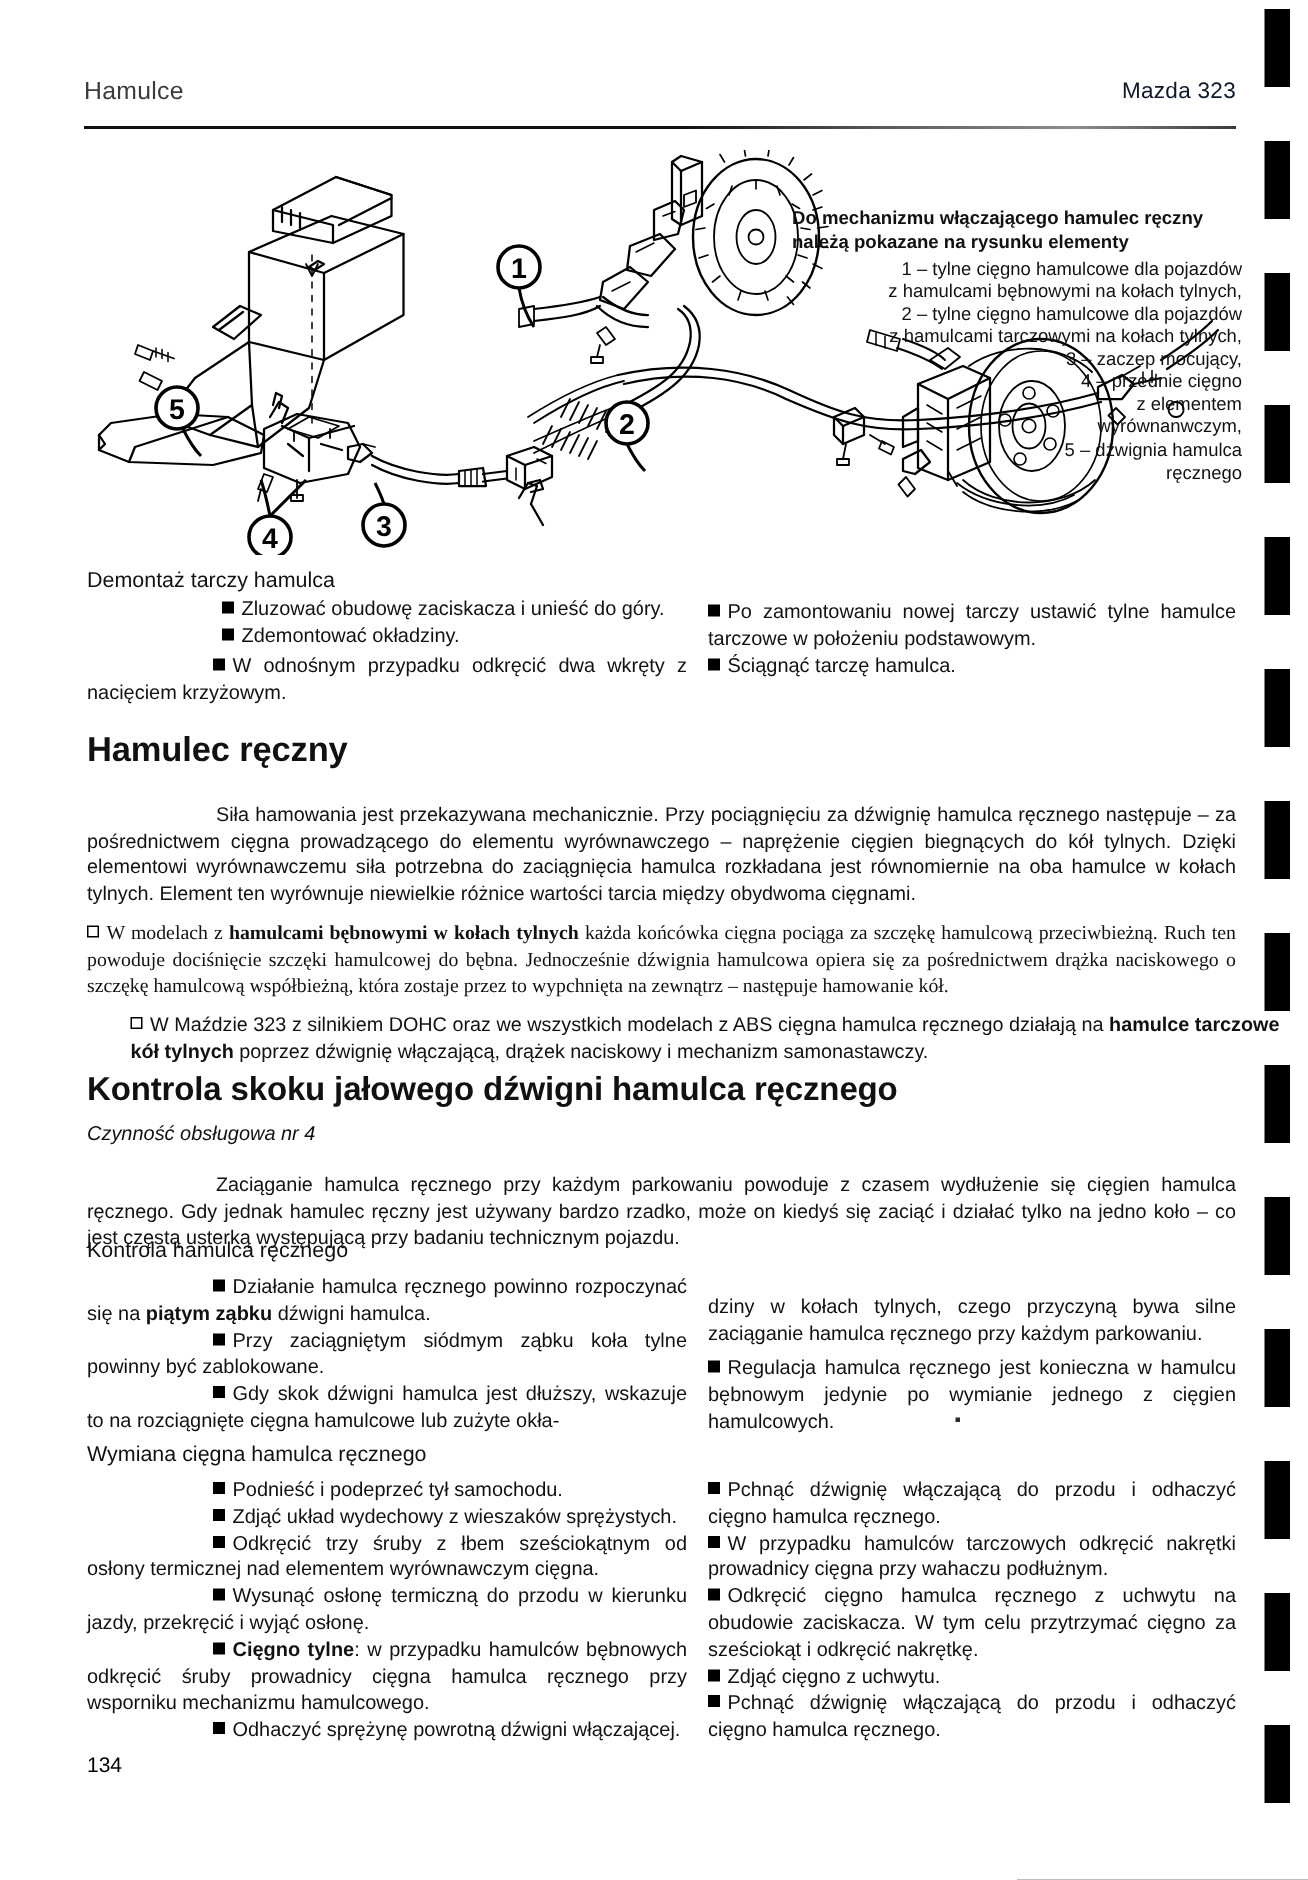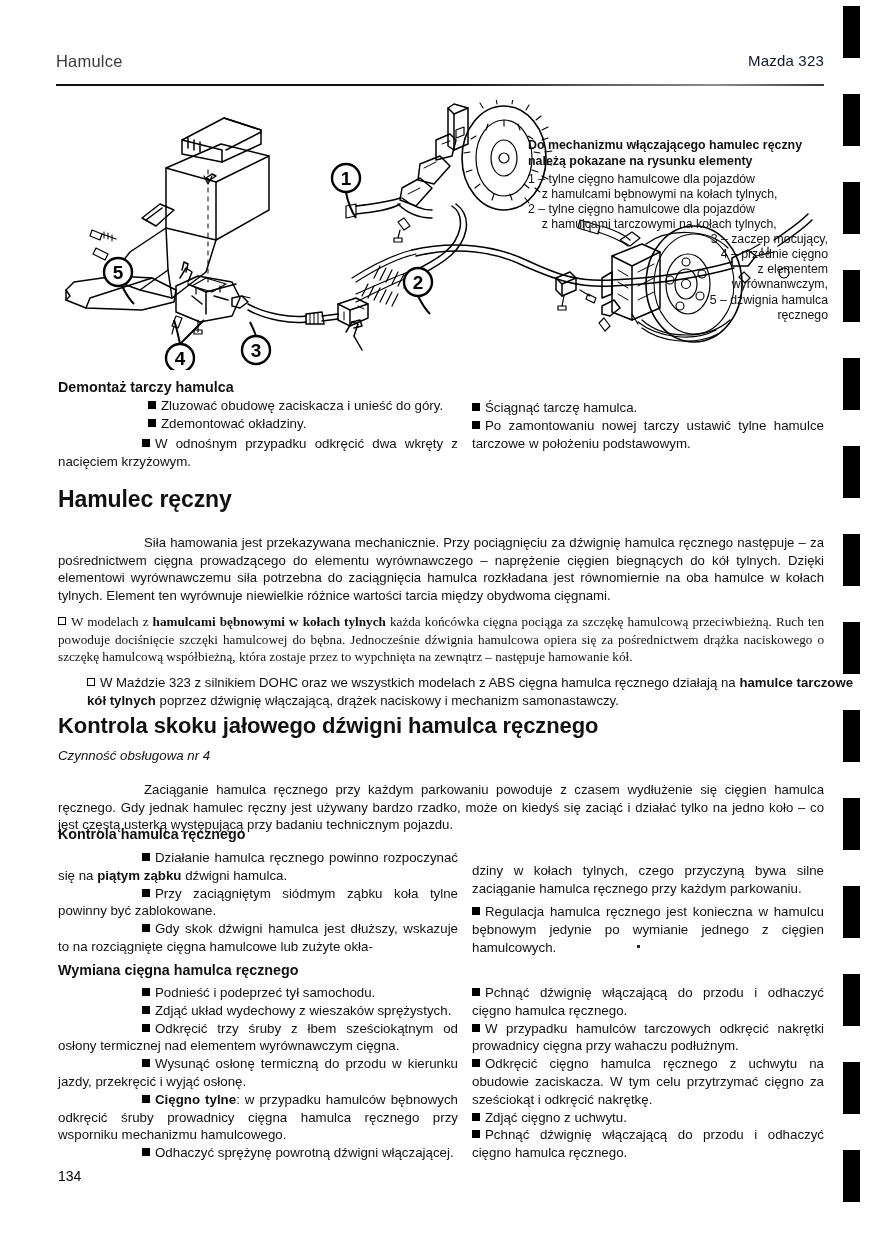--- a/index.html
+++ b/index.html
@@ -87,36 +87,36 @@
     line-height: 15.1px;
     color: #111;
   }
   .fig-caption .cap-title {
     font-weight: bold;
     font-size: 12.4px;
     line-height: 15.4px;
     display: block;
     margin-bottom: 1px;
   }
-  .cap-line { display: block; white-space: pre; }
+  .cap-line { display: block; white-space: pre; text-align: right; }
   .cap-line.right { text-align: right; }
 
   
   h2.sec-major {
     position: absolute;
     margin: 0;
     font-size: 23px;
     font-weight: bold;
     letter-spacing: -.1px;
   }
   h3.sec-minor {
     position: absolute;
     margin: 0;
     font-size: 14.3px;
-    font-weight: bold;
+    font-weight: normal;
   }
   .italic-note {
     position: absolute;
     margin: 0;
     font-size: 13.3px;
     font-style: italic;
   }
 
   
   .para {
@@ -424,22 +424,22 @@
 
   <div class="bullets" style="left:148px; top:397px; width:310px;">
     <p class="bullet"><span class="sq"></span><span>Zluzować obudowę zaciskacza i unieść do góry.</span></p>
     <p class="bullet"><span class="sq"></span><span>Zdemontować okładziny.</span></p>
   </div>
   <div class="bullets" style="left:58px; top:435px; width:400px;">
     <p class="bullet"><span class="first-indent"></span><span class="sq"></span><span>W odnośnym przypadku odkręcić dwa wkręty z nacięciem krzyżowym.</span></p>
   </div>
 
   <div class="bullets" style="left:472px; top:399px; width:352px;">
+    <p class="bullet"><span class="sq"></span><span>Po zamontowaniu nowej tarczy ustawić tylne hamulce tarczowe w położeniu podstawowym.</span></p>
     <p class="bullet"><span class="sq"></span><span>Ściągnąć tarczę hamulca.</span></p>
-    <p class="bullet"><span class="sq"></span><span>Po zamontowaniu nowej tarczy ustawić tylne hamulce tarczowe w położeniu podstawowym.</span></p>
   </div>
 
   <h2 class="sec-major" style="left:58px; top:486px;">Hamulec ręczny</h2>
 
   <p class="para indent" style="left:58px; top:521px; width:766px;">Siła hamowania jest przekazywana mechanicznie. Przy pociągnięciu za dźwignię hamulca ręcznego następuje – za pośrednictwem cięgna prowadzącego do elementu wyrównawczego – naprężenie cięgien biegnących do kół tylnych. Dzięki elementowi wyrównawczemu siła potrzebna do zaciągnięcia hamulca rozkładana jest równomiernie na oba hamulce w kołach tylnych. Element ten wyrównuje niewielkie różnice wartości tarcia między obydwoma cięgnami.</p>
 
   <p class="para" style="left:58px; top:600px; width:766px;font-family:Liberation Serif, serif;">
     <span class="sq-open"></span><span>W modelach z </span><b class="inl">hamulcami bębnowymi w kołach tylnych</b><span> każda końcówka cięgna pociąga za szczękę hamulcową przeciwbieżną. Ruch ten powoduje dociśnięcie szczęki hamulcowej do bębna. Jednocześnie dźwignia hamulcowa opiera się za pośrednictwem drążka naciskowego o szczękę hamulcową współbieżną, która zostaje przez to wypchnięta na zewnątrz – następuje hamowanie kół.</span>
   </p>
 

